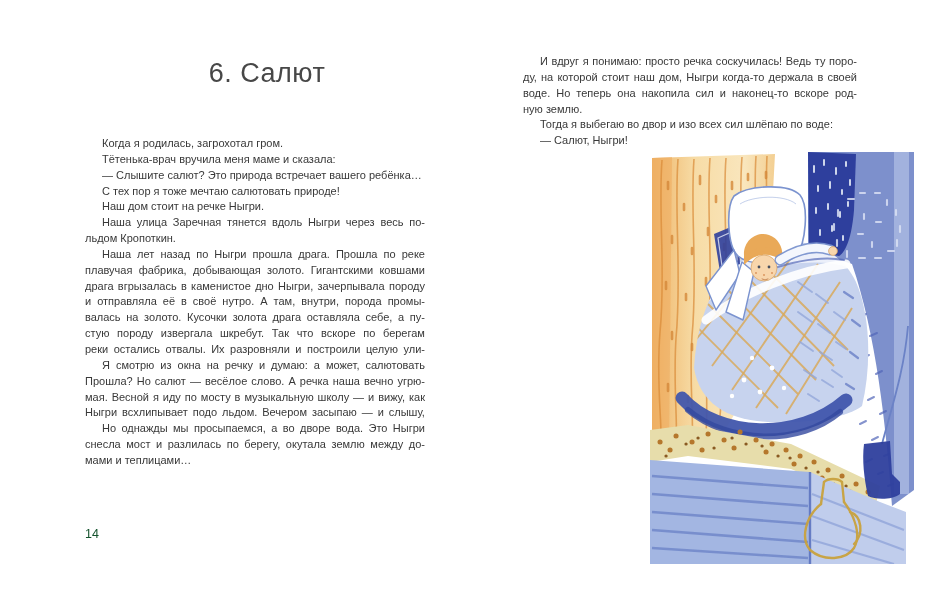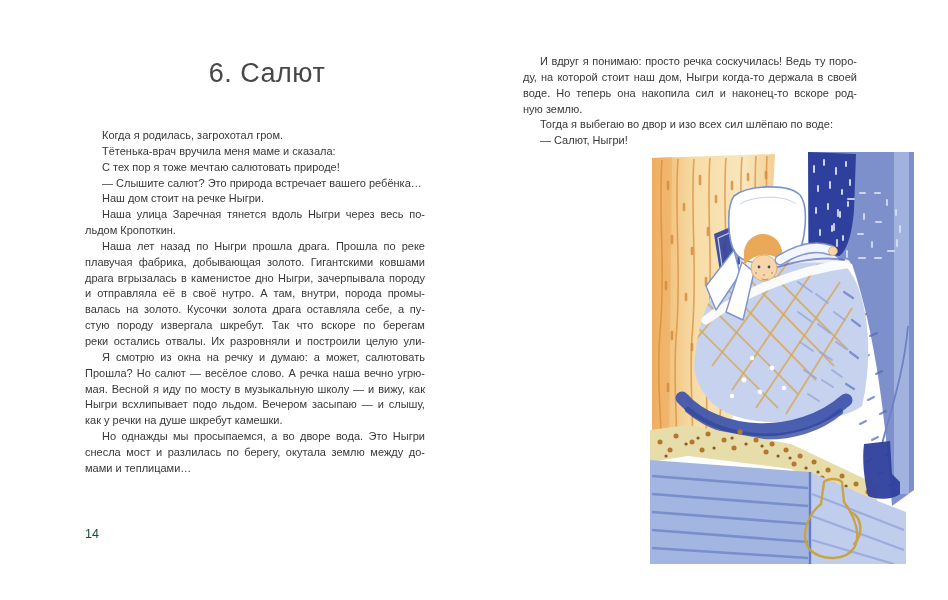--- a/index.html
+++ b/index.html
@@ -8,21 +8,21 @@
     font-family:"Liberation Sans","DejaVu Sans",sans-serif;
     color:#373737;
   }
   .page{position:absolute;inset:0;}
   .chapter-title{
     position:absolute;left:85px;top:46px;width:340px;margin:12px;
     text-align:center;font-size:27px;font-weight:400;color:#474747;
     letter-spacing:.5px;
   }
   .text-block{position:absolute;font-size:11px;color:#383838;}
-  .left-text{left:85px;top:128px;width:340px;}
+  .left-text{left:85px;top:136px;width:340px;}
   .right-text{left:523px;top:54px;width:334px;}
   .line{
     height:15.85px;line-height:15.85px;
     display:flex;justify-content:space-between;white-space:pre;
   }
   .line.last{display:block;white-space:pre;}
   .line.indent{padding-left:17px;}
   .page-number{position:absolute;left:85px;top:527px;font-size:12.5px;color:#14532d;}
   .illustration{position:absolute;left:648px;top:152px;width:266px;height:412px;margin:0;}
   .illustration svg{display:block;width:100%;height:100%;}
@@ -30,37 +30,36 @@
 </head>
 <body>
 
 <div class="page">
 
   <section>
     <h1 class="chapter-title">6. Салют</h1>
     <div class="text-block left-text">
         <div class="line indent last">Когда я родилась, загрохотал гром.</div>
         <div class="line indent last">Тётенька-врач вручила меня маме и сказала:</div>
+        <div class="line indent last">— Слышите салют? Это природа встречает вашего ребёнка…</div>
         <div class="line indent last">С тех пор я тоже мечтаю салютовать природе!</div>
-        <div class="line indent last">— Слышите салют? Это природа встречает вашего ребёнка…</div>
         <div class="line indent last">Наш дом стоит на речке Ныгри.</div>
         <div class="line indent"><span>Наша</span><span>улица</span><span>Заречная</span><span>тянется</span><span>вдоль</span><span>Ныгри</span><span>через</span><span>весь</span><span>по-</span></div>
         <div class="line last">льдом Кропоткин.</div>
         <div class="line indent"><span>Наша</span><span>лет</span><span>назад</span><span>по</span><span>Ныгри</span><span>прошла</span><span>драга.</span><span>Прошла</span><span>по</span><span>реке</span></div>
         <div class="line"><span>плавучая</span><span>фабрика,</span><span>добывающая</span><span>золото.</span><span>Гигантскими</span><span>ковшами</span></div>
         <div class="line"><span>драга</span><span>вгрызалась</span><span>в</span><span>каменистое</span><span>дно</span><span>Ныгри,</span><span>зачерпывала</span><span>породу</span></div>
         <div class="line"><span>и</span><span>отправляла</span><span>её</span><span>в</span><span>своё</span><span>нутро.</span><span>А</span><span>там,</span><span>внутри,</span><span>порода</span><span>промы-</span></div>
         <div class="line"><span>валась</span><span>на</span><span>золото.</span><span>Кусочки</span><span>золота</span><span>драга</span><span>оставляла</span><span>себе,</span><span>а</span><span>пу-</span></div>
         <div class="line"><span>стую</span><span>породу</span><span>извергала</span><span>шкребут.</span><span>Так</span><span>что</span><span>вскоре</span><span>по</span><span>берегам</span></div>
         <div class="line"><span>реки</span><span>остались</span><span>отвалы.</span><span>Их</span><span>разровняли</span><span>и</span><span>построили</span><span>целую</span><span>ули-</span></div>
         <div class="line indent"><span>Я</span><span>смотрю</span><span>из</span><span>окна</span><span>на</span><span>речку</span><span>и</span><span>думаю:</span><span>а</span><span>может,</span><span>салютовать</span></div>
         <div class="line"><span>Прошла?</span><span>Но</span><span>салют</span><span>—</span><span>весёлое</span><span>слово.</span><span>А</span><span>речка</span><span>наша</span><span>вечно</span><span>угрю-</span></div>
         <div class="line"><span>мая.</span><span>Весной</span><span>я</span><span>иду</span><span>по</span><span>мосту</span><span>в</span><span>музыкальную</span><span>школу</span><span>—</span><span>и</span><span>вижу,</span><span>как</span></div>
         <div class="line"><span>Ныгри</span><span>всхлипывает</span><span>подо</span><span>льдом.</span><span>Вечером</span><span>засыпаю</span><span>—</span><span>и</span><span>слышу,</span></div>
-        <div class="line last">как у речки на душе шкребут камешки.</div>
         <div class="line indent"><span>Но</span><span>однажды</span><span>мы</span><span>просыпаемся,</span><span>а</span><span>во</span><span>дворе</span><span>вода.</span><span>Это</span><span>Ныгри</span></div>
         <div class="line"><span>снесла</span><span>мост</span><span>и</span><span>разлилась</span><span>по</span><span>берегу,</span><span>окутала</span><span>землю</span><span>между</span><span>до-</span></div>
         <div class="line last">мами и теплицами…</div>
       </div>
     <div class="page-number">14</div>
   </section>
 
   <section>
     <div class="text-block right-text">
         <div class="line indent"><span>И</span><span>вдруг</span><span>я</span><span>понимаю:</span><span>просто</span><span>речка</span><span>соскучилась!</span><span>Ведь</span><span>ту</span><span>поро-</span></div>

